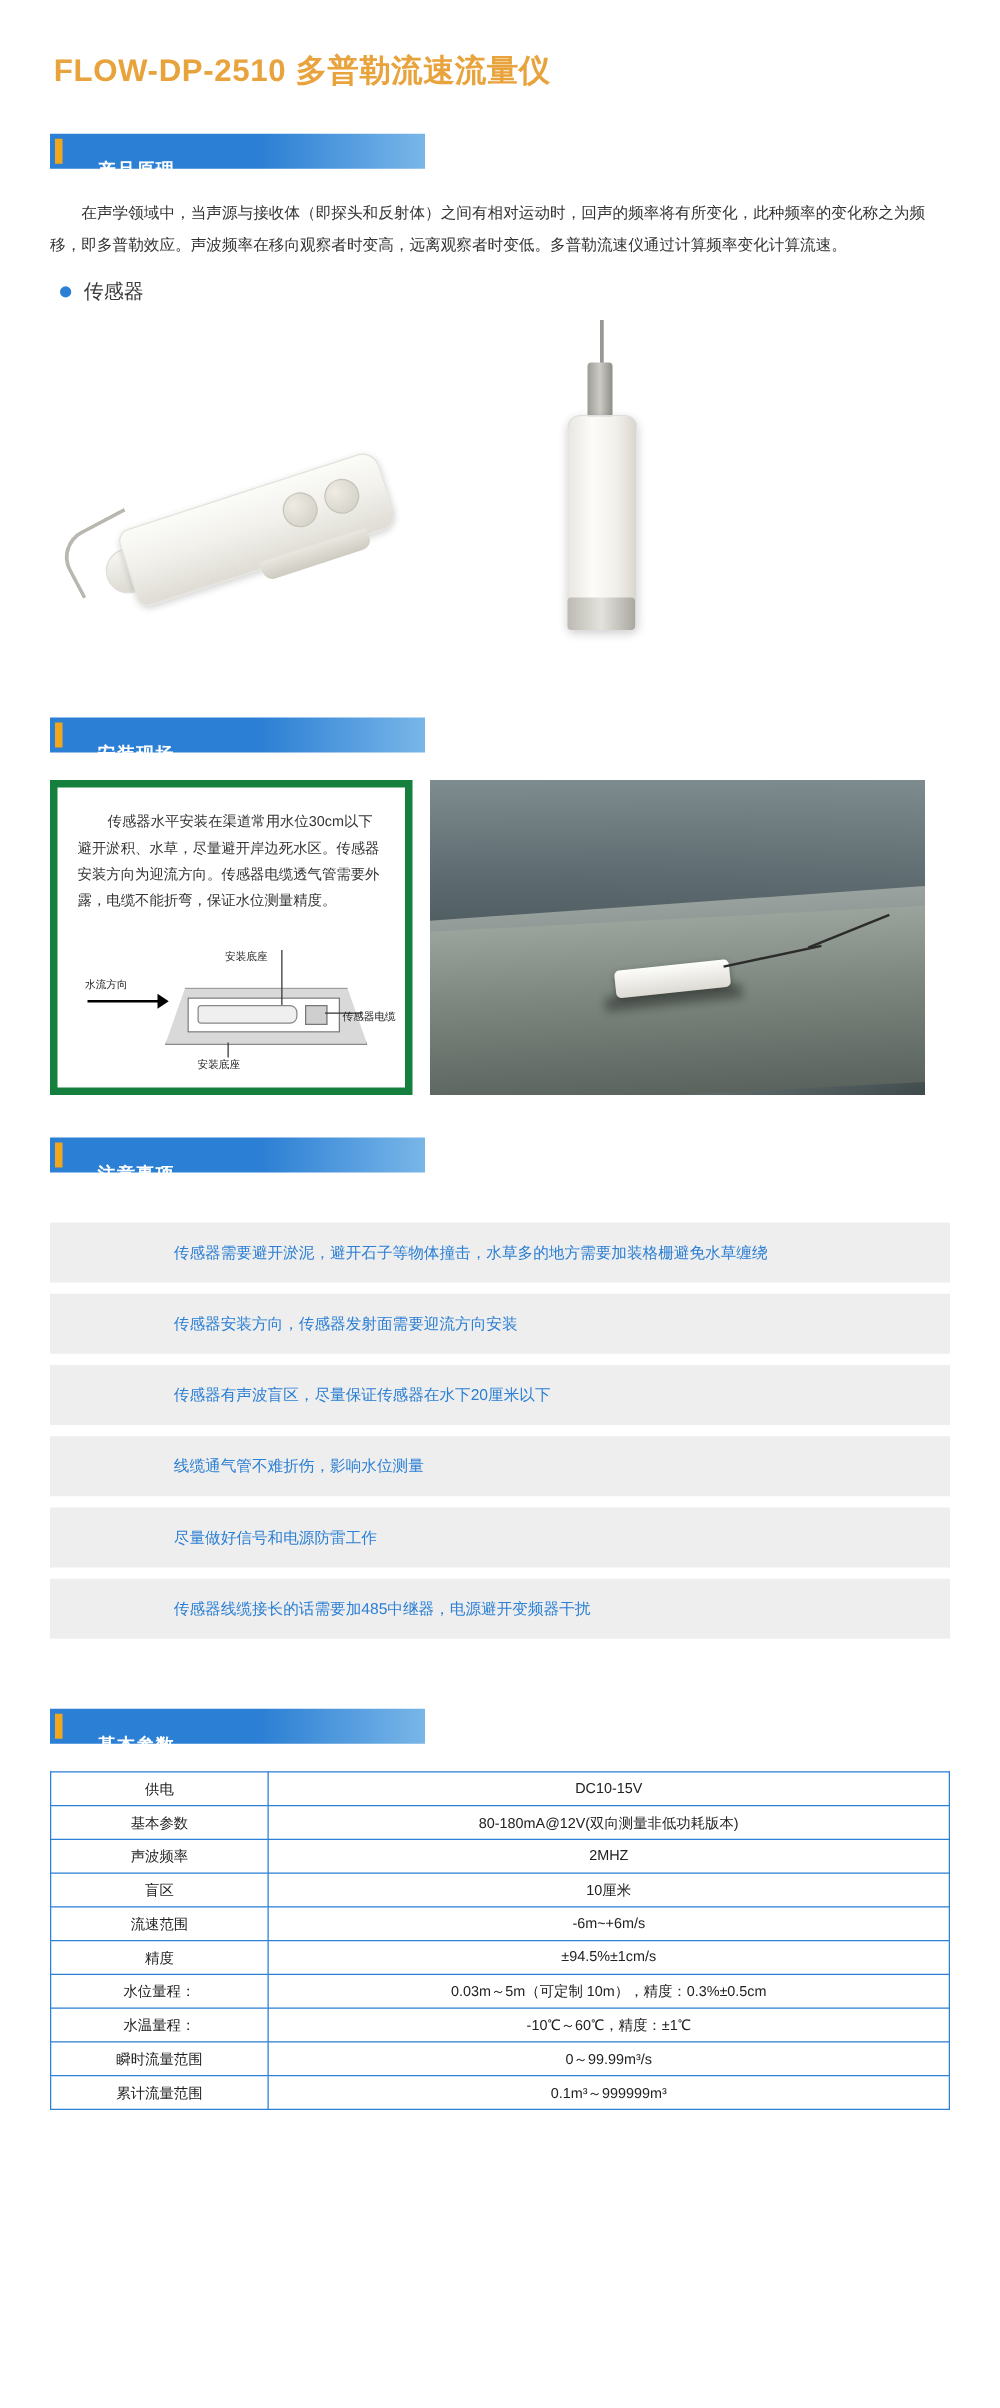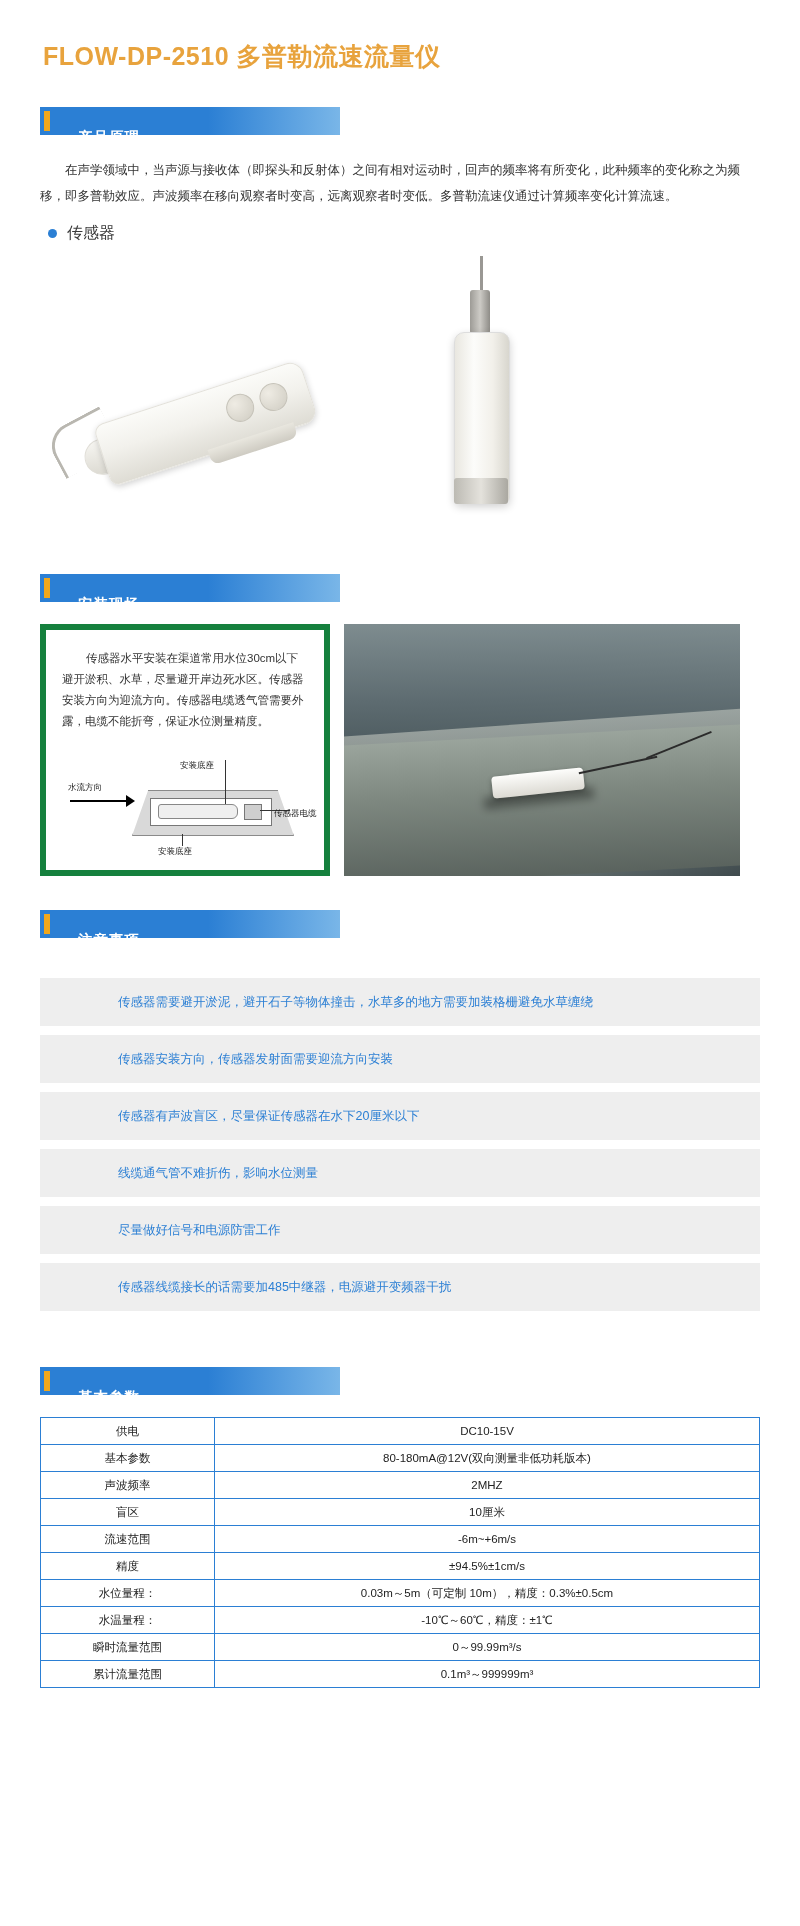--- a/index.html
+++ b/index.html
@@ -334,21 +334,21 @@
     transform: rotate(-6deg);
   }
   
   .notice-list { margin-top: 40px; }
   .notice-item {
     height: 48px;
     background: #eeeeee;
     margin-bottom: 9px;
     display: flex;
     align-items: center;
-    padding-left: 78px;
+    padding-left: 99px;
     box-sizing: border-box;
   }
   .notice-item .ntext {
     font-size: 12.5px;
     color: #2b7fd4;
   }
   
   .param-table {
     margin-top: 22px;
     width: 100%;

